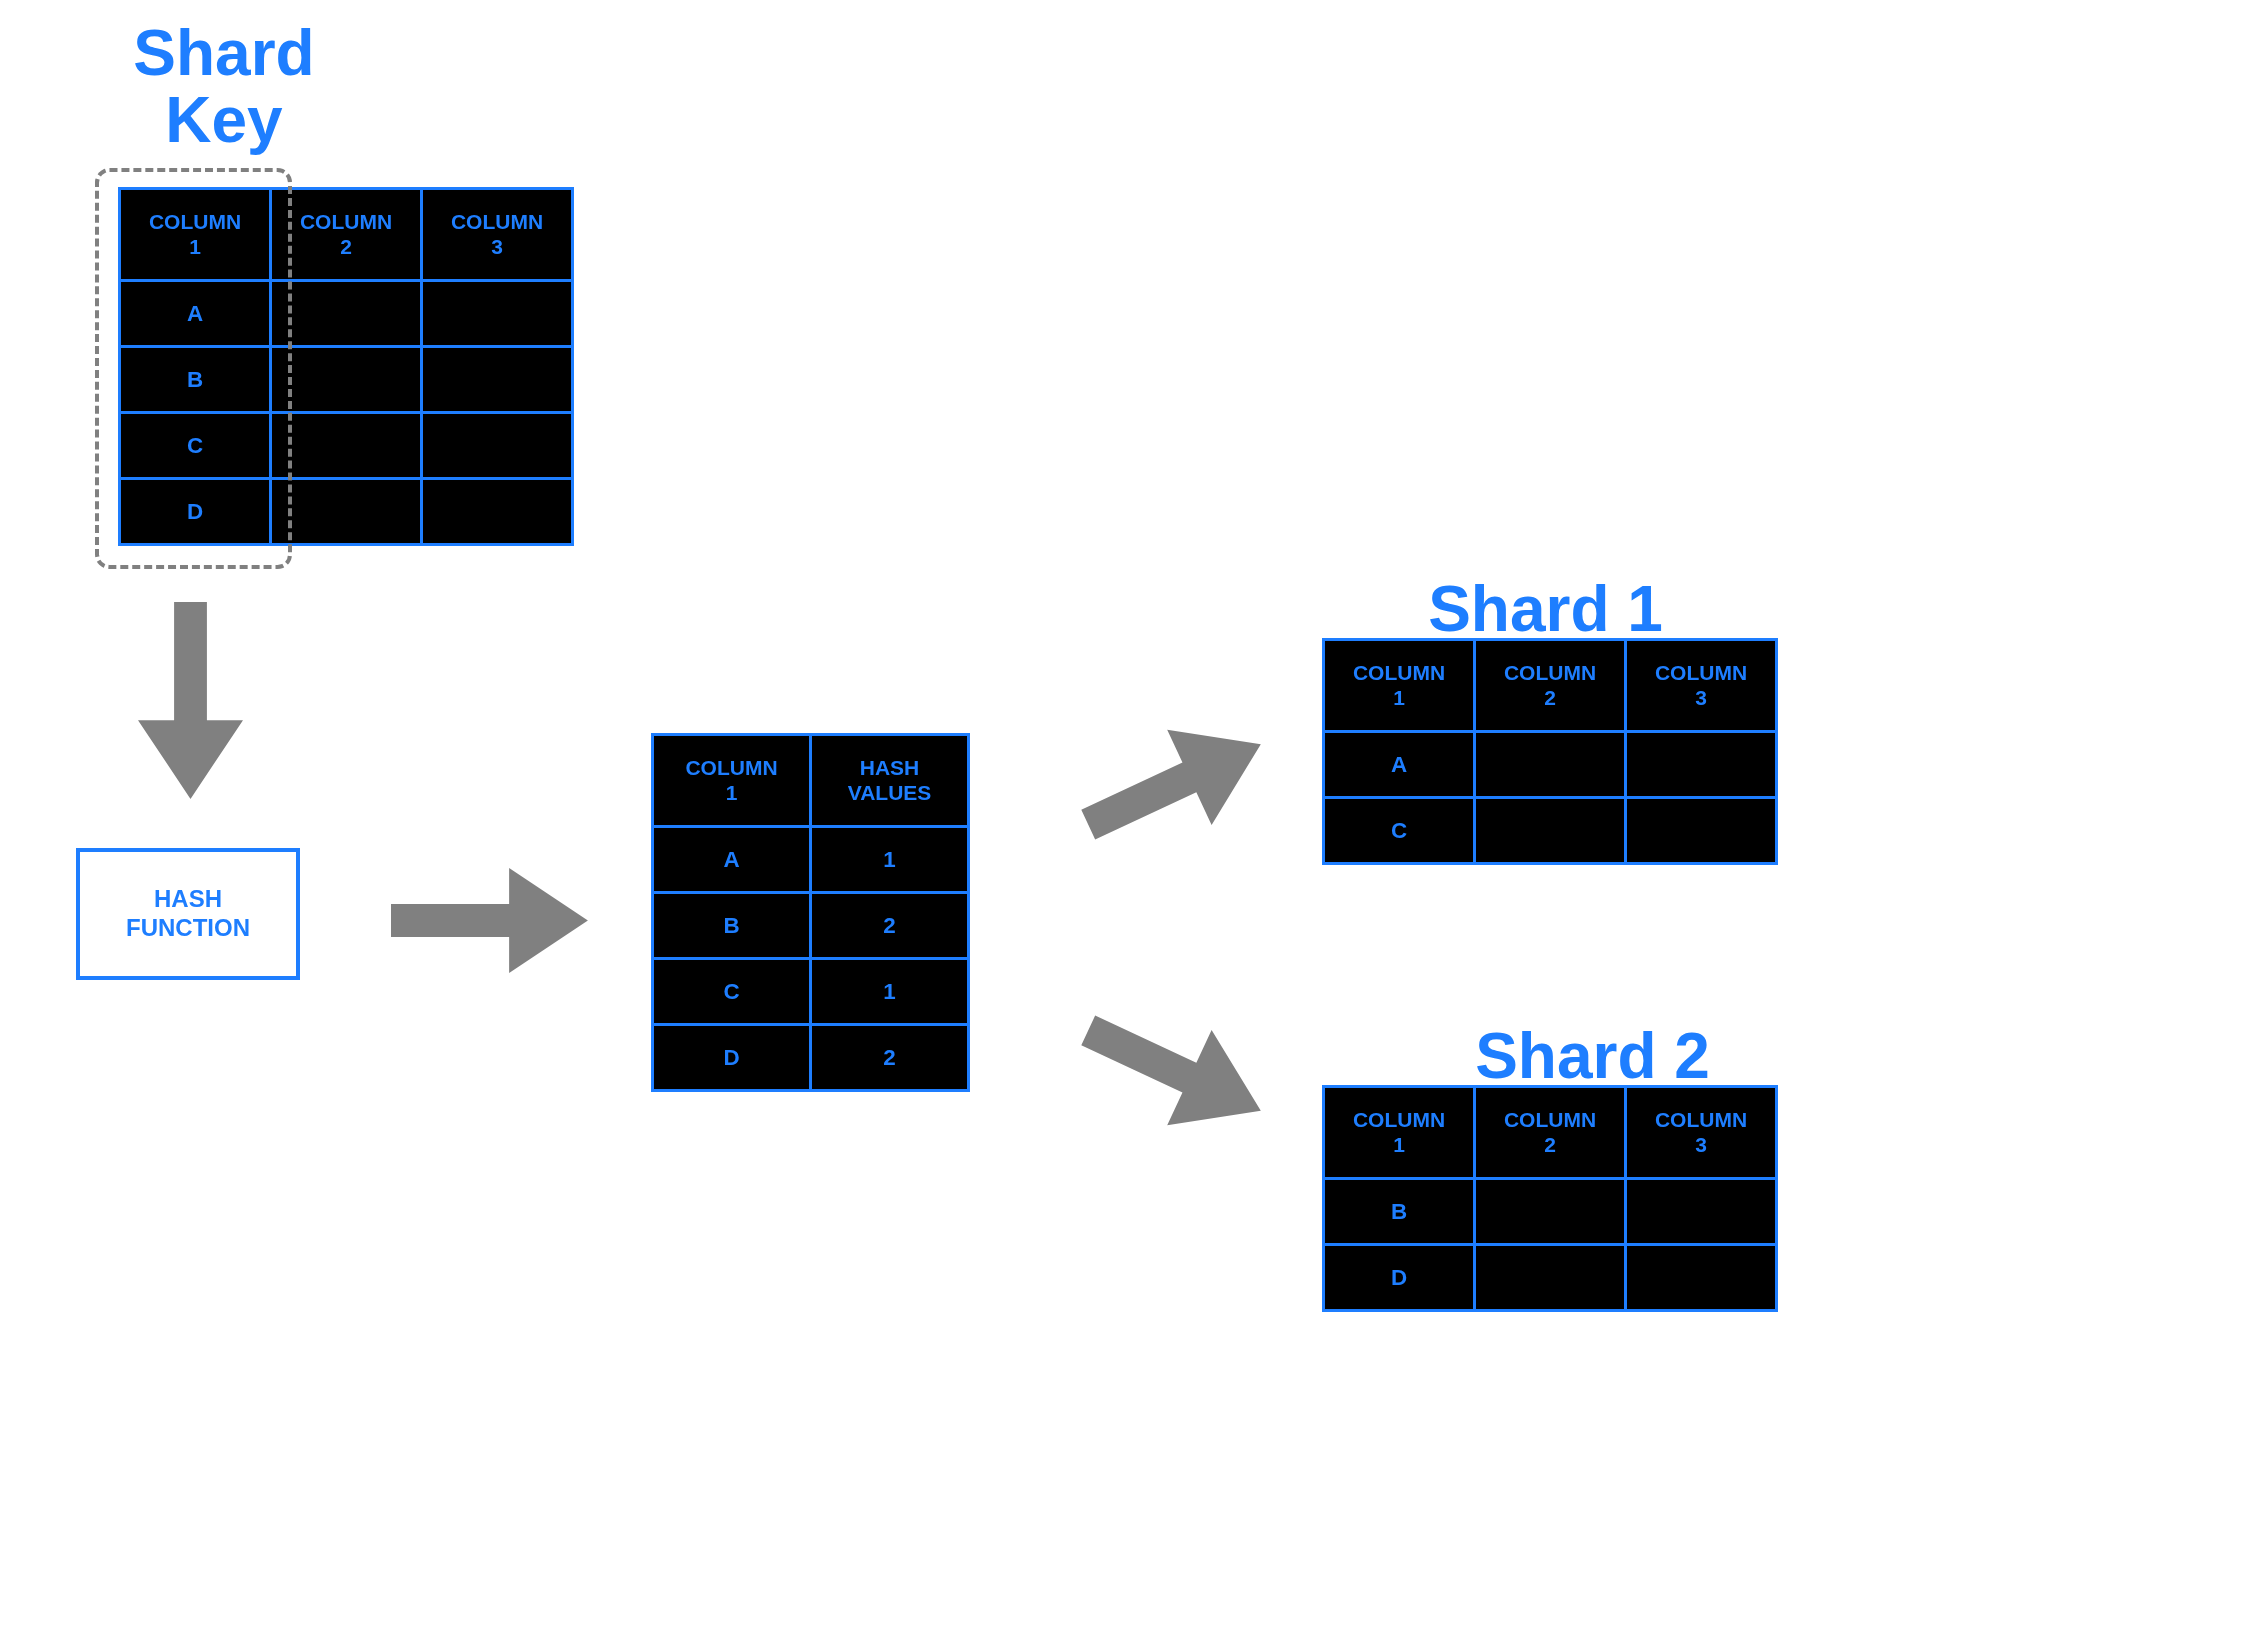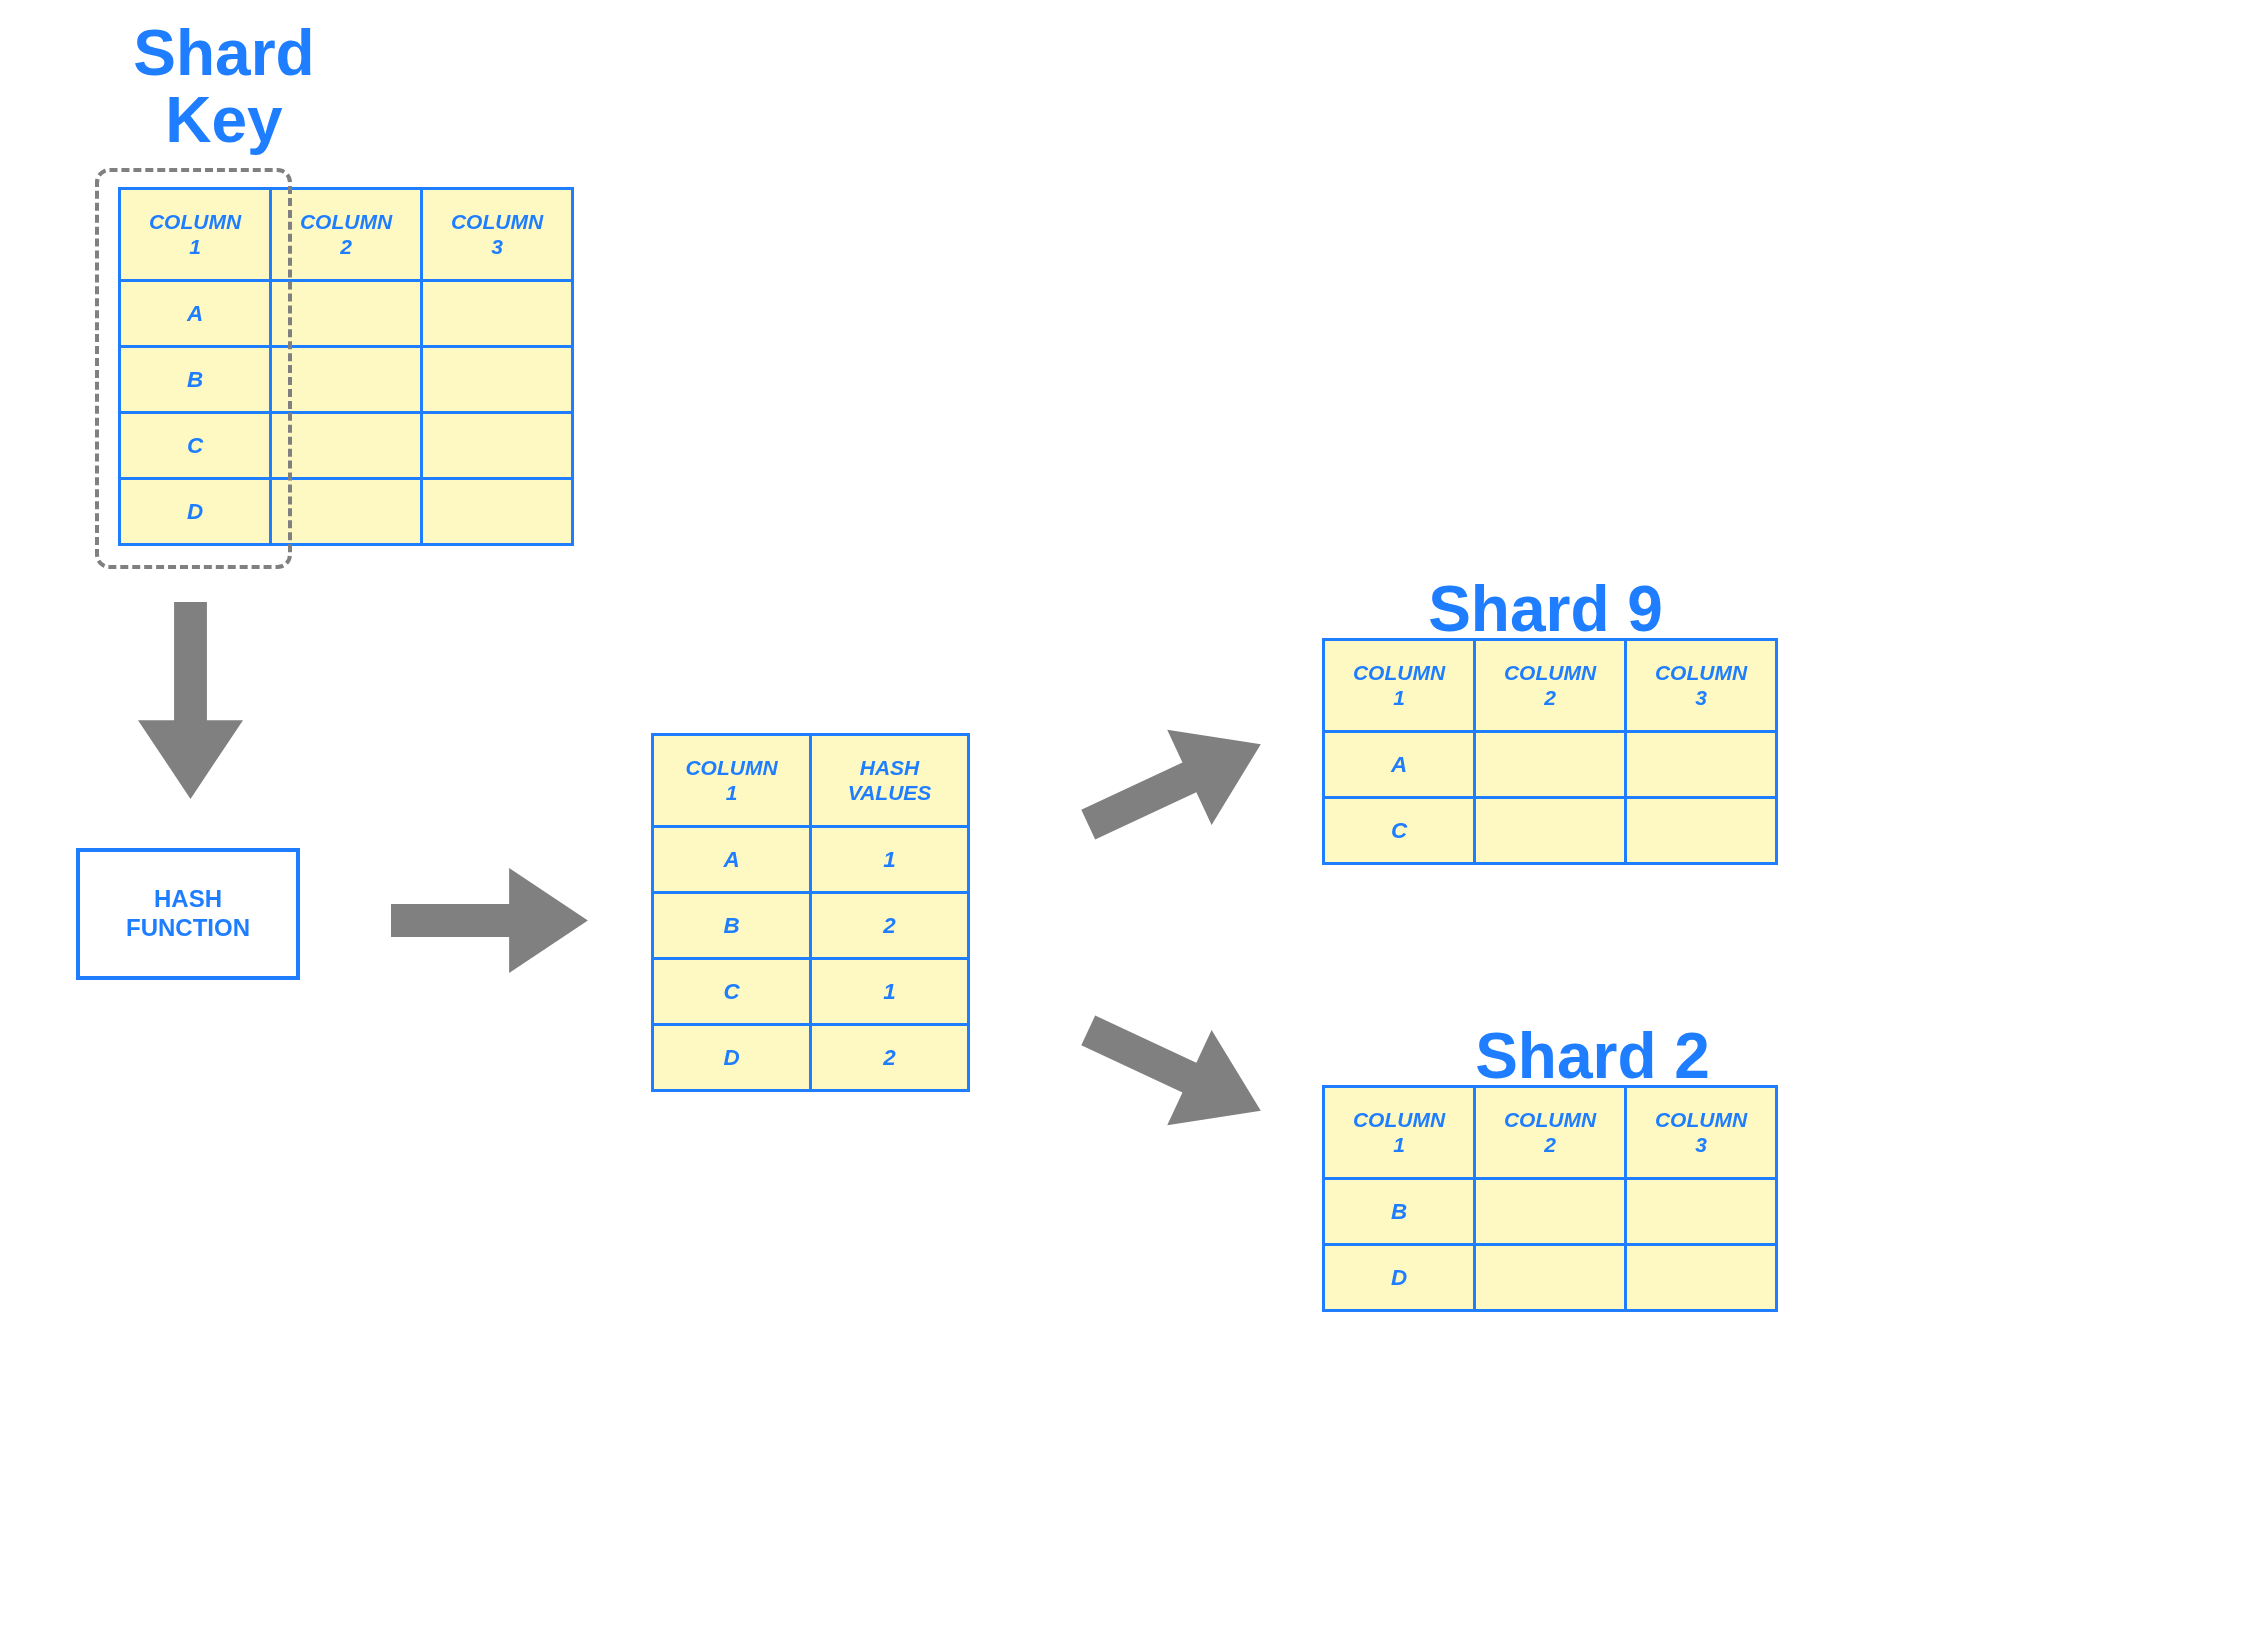--- a/index.html
+++ b/index.html
@@ -14,22 +14,21 @@
     position: absolute;
     color: #1e7eff;
     font-weight: bold;
     font-size: 64px;
     text-align: center;
     line-height: 1.05;
   }
   .tbl {
     position: absolute;
     border-collapse: collapse;
-    background: #fef9c3;
-    font-style: italic;
+    background: #000000;
   }
   .tbl td, .tbl th {
     border: 3.3px solid #1e7eff;
     color: #1e7eff;
     font-weight: bold;
     text-align: center;
     vertical-align: middle;
     padding: 4px 6.6px;
   }
   .tbl th {
@@ -150,21 +149,21 @@
     <path d="M0 55 V105 H170 V160 L290 80 L170 0 V55 Z"></path>
   </g>
 </svg>
 
 <svg class="arrow" style="left:1079px; top:1006px;" width="197" height="132" viewBox="0 0 300 200">
   <g transform="translate(150,100) rotate(25) translate(-150,-80)">
     <path d="M0 55 V105 H170 V160 L290 80 L170 0 V55 Z"></path>
   </g>
 </svg>
 
-<div class="title" style="left:1381px; top:576px; width:329px;">Shard 9</div>
+<div class="title" style="left:1381px; top:576px; width:329px;">Shard 1</div>
 
 <table class="tbl" style="left:1322px; top:638px;">
   <tbody>
       <tr>
     <th class="col-w" style="white-space:pre;">COLUMN
 1</th>
     <th class="col-w" style="white-space:pre;">COLUMN
 2</th>
     <th class="col-w" style="white-space:pre;">COLUMN
 3</th>

